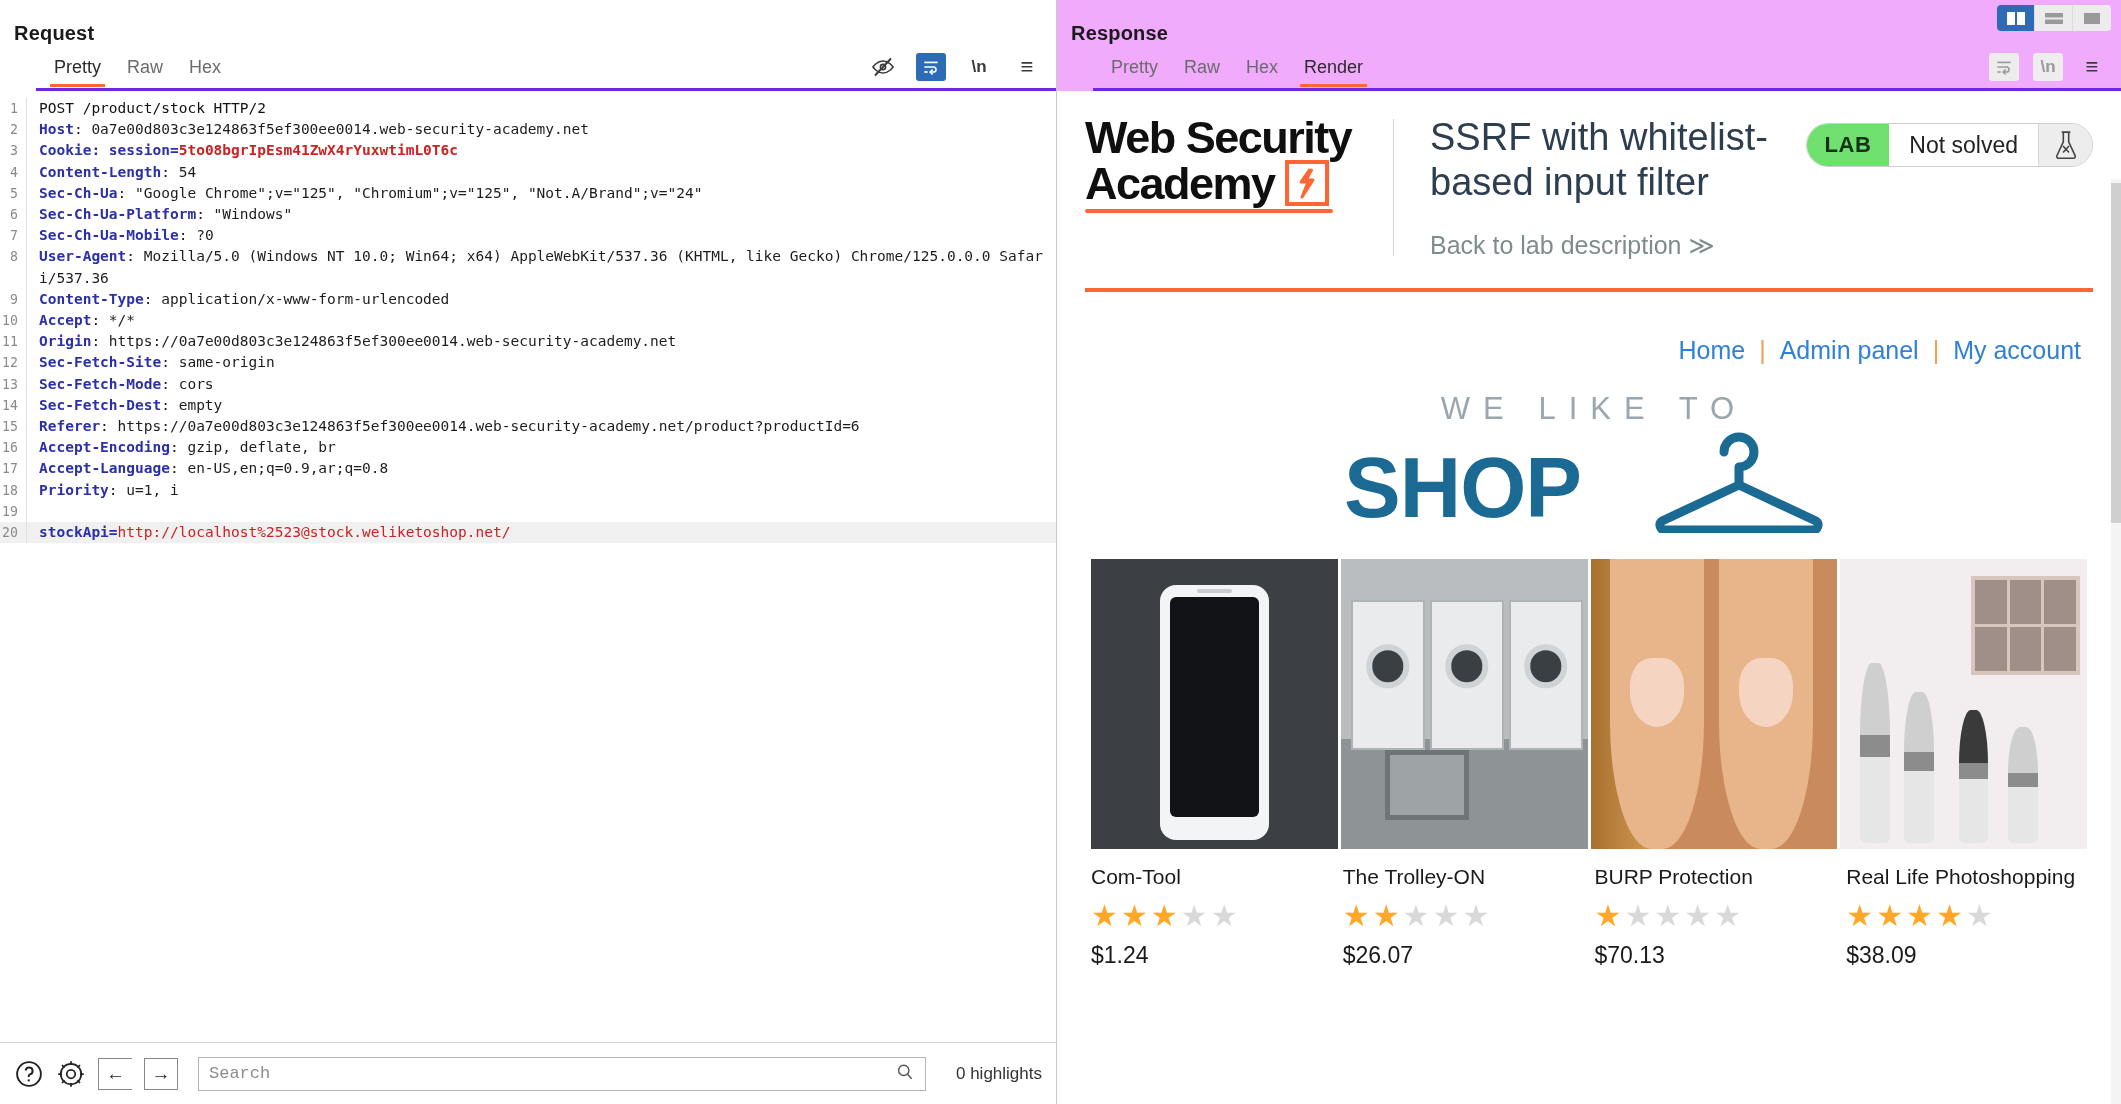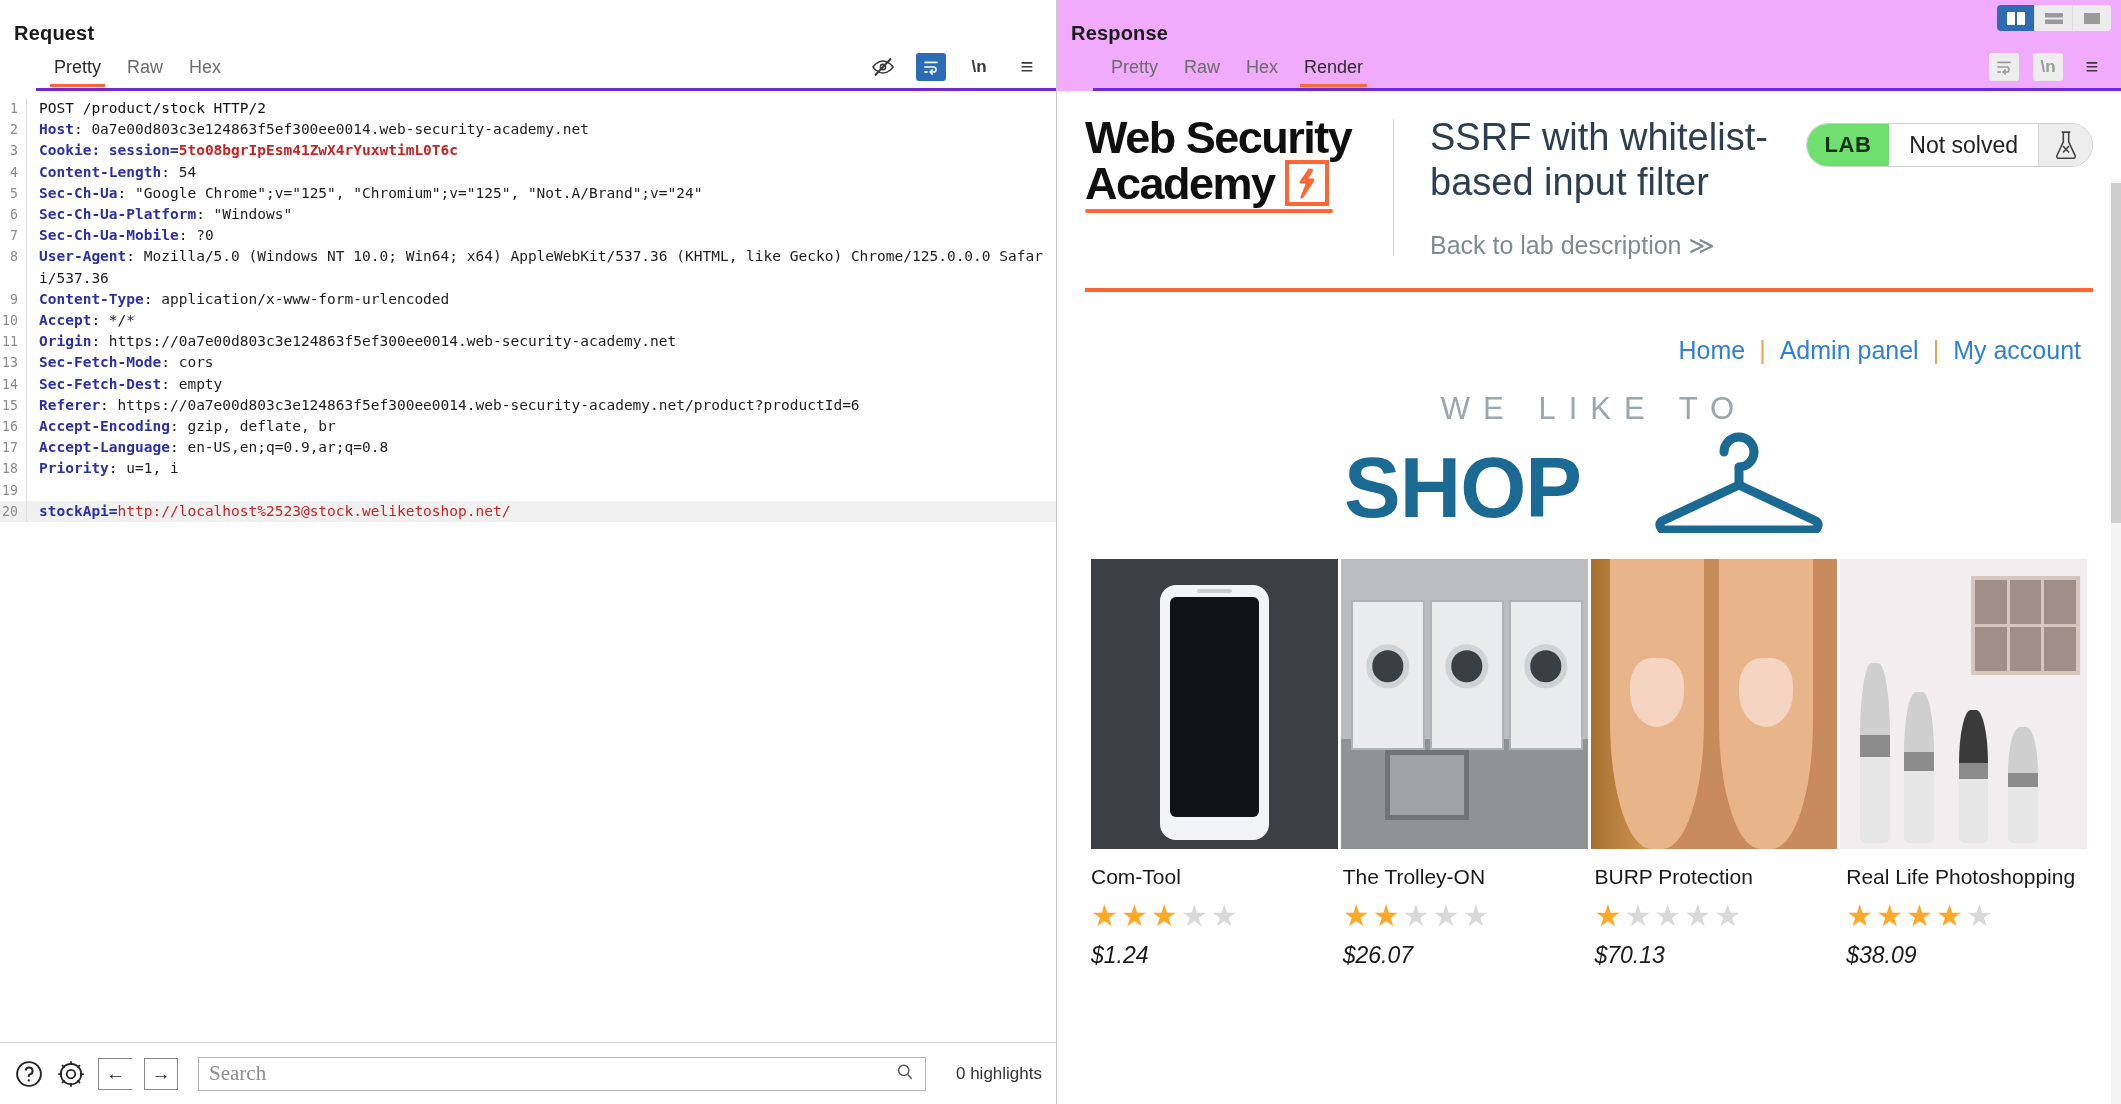--- a/index.html
+++ b/index.html
@@ -86,22 +86,22 @@
     display: flex; align-items: center; justify-content: center;
     font-size: 19px; color: #222; cursor: pointer;
   }
   .navbtn.left { border-right: none; }
   .searchbox {
     flex: 1; max-width: 740px; height: 34px; border: 1px solid #b5b5b5;
     background: #fff; display: flex; align-items: center;
     padding: 0 10px; position: relative; margin-left: 8px;
   }
   .searchbox input {
-    flex: 1; border: none; outline: none; font-size: 21px; color: #000000;
-    font-family: Liberation Serif, serif; background: transparent;
+    flex: 1; border: none; outline: none; font-size: 17px; color: #000000;
+    font-family: Liberation Mono, monospace; background: transparent;
   }
   .searchbox input::placeholder { color: #8d8d8d; }
   .highlights { font-size: 17px; color: #333; margin-left: 18px; white-space: nowrap; }
 
   
   .response-panel {
     width: 1064px; height: 1104px; position: relative;
     display: flex; flex-direction: column; background: #f0abfc;
   }
   .layout-toggle {
@@ -199,21 +199,21 @@
     display: flex; margin: 22px 34px 0 34px; gap: 3px;
     height: 290px; overflow: hidden;
   }
   .pcell { flex: 1; overflow: hidden; position: relative; }
   .product-meta { display: flex; margin: 0 34px; gap: 11px; }
   .pinfo { flex: 1; padding-top: 16px; }
   .pname { font-size: 21px; color: #1a1a1a; }
   .stars { margin-top: 12px; font-size: 30px; letter-spacing: 3px; line-height: 1; }
   .star-on { color: #ffa726; }
   .star-off { color: #d9d9d9; }
-  .pprice { margin-top: 11px; font-size: 23px; color: #1a1a1a; font-style: italic; }
+  .pprice { margin-top: 11px; font-size: 23px; color: #1a1a1a; }
 
   
   .ph-phone { width:100%; height:100%; background:#3c3f43; position:relative; }
   .ph-phone .body {
     position:absolute; left:28%; top:9%; width:44%; height:88%;
     background:#f3f4f6; border-radius:16px;
   }
   .ph-phone .screen {
     position:absolute; left:32%; top:13%; width:36%; height:76%;
     background:#111316; border-radius:6px;
@@ -356,20 +356,25 @@
           </div>
           <div class="line">
             <div class="gutter">10</div>
             <div class="gutter-sep"></div>
             <div class="code"><span class="hdr">Accept</span><span class="val">: */*</span></div>
           </div>
           <div class="line">
             <div class="gutter">11</div>
             <div class="gutter-sep"></div>
             <div class="code"><span class="hdr">Origin</span><span class="val">: https://0a7e00d803c3e124863f5ef300ee0014.web-security-academy.net</span></div>
+          </div>
+          <div class="line">
+            <div class="gutter">12</div>
+            <div class="gutter-sep"></div>
+            <div class="code"><span class="hdr">Sec-Fetch-Site</span><span class="val">: same-origin</span></div>
           </div>
           <div class="line">
             <div class="gutter">13</div>
             <div class="gutter-sep"></div>
             <div class="code"><span class="hdr">Sec-Fetch-Mode</span><span class="val">: cors</span></div>
           </div>
           <div class="line">
             <div class="gutter">14</div>
             <div class="gutter-sep"></div>
             <div class="code"><span class="hdr">Sec-Fetch-Dest</span><span class="val">: empty</span></div>

